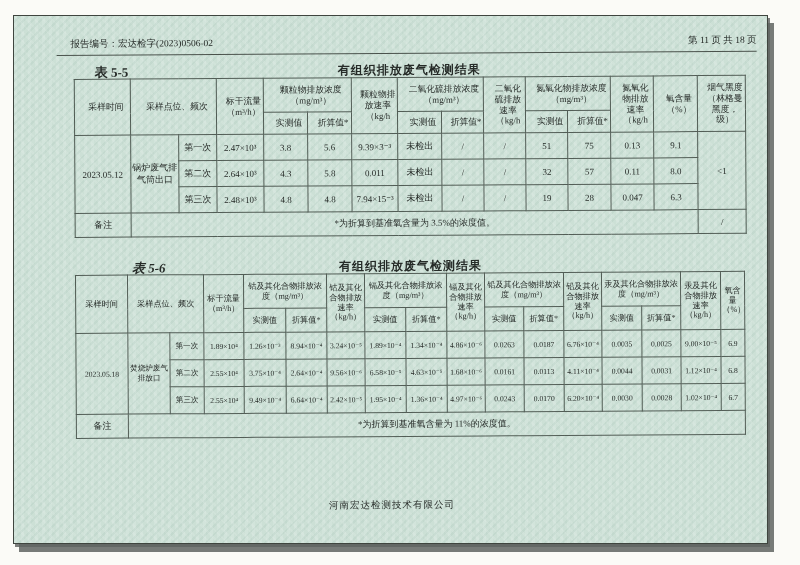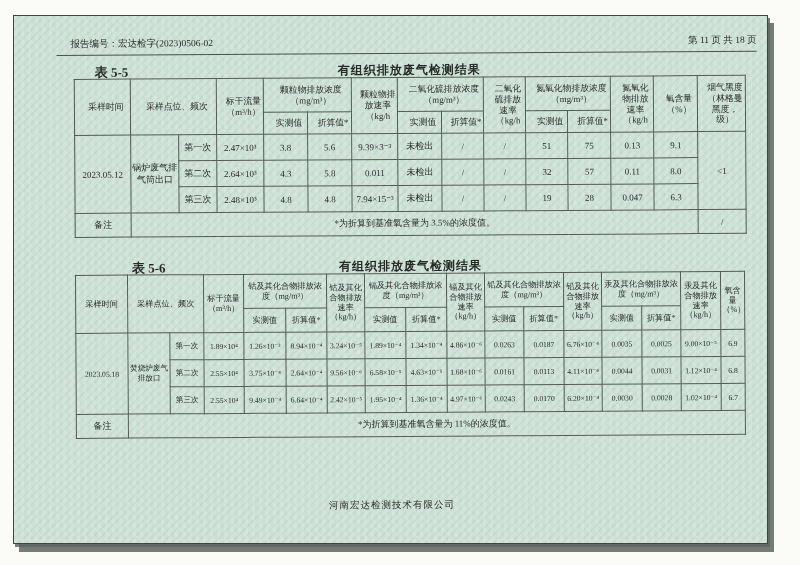--- a/index.html
+++ b/index.html
@@ -18,21 +18,21 @@
       repeating-linear-gradient(90deg, rgba(255,255,255,0.05) 0 3px, rgba(140,175,160,0.06) 3px 7px);
     border:1px solid #3f453f;
     box-shadow:6px 8px 0 rgba(95,100,97,0.85), 2px 3px 0 rgba(40,44,41,0.6);
   }
   .content{position:absolute;left:0;top:0;right:0;bottom:0;padding-top:20px;transform:rotate(-0.35deg);}
   .doc-header{display:flex;justify-content:space-between;margin:0 9px 0 58px;font-size:9.5px;}
   .rule{border-bottom:1.5px solid #4a524c;margin:4px 9px 0 44px;}
   .cap-row{position:relative;height:15px;margin-top:8px;}
   .cap-row .cap{position:absolute;font-weight:bold;font-size:13px;}
   .cap55 .cap{left:82px;}
-  .cap56 .cap{left:118px;}
+  .cap56 .cap{left:118px;font-style:italic;}
   .cap-row .ttl{display:block;text-align:center;font-weight:bold;font-size:12px;letter-spacing:1px;width:671px;margin-left:61px;}
   table.rpt{border-collapse:collapse;table-layout:fixed;margin-left:61px;background:transparent;}
   table.rpt th, table.rpt td{
     border:1px solid #525d56;text-align:center;vertical-align:middle;
     padding:0 1px;overflow:hidden;
   }
   table.rpt{border:1.5px solid #49534c;}
   #t55 th{font-size:8.8px;font-weight:normal;line-height:1.25;padding-left:8px;}
   #t55 td{font-size:9px;white-space:nowrap;}
   #t55 thead tr:first-child{height:34px;}

